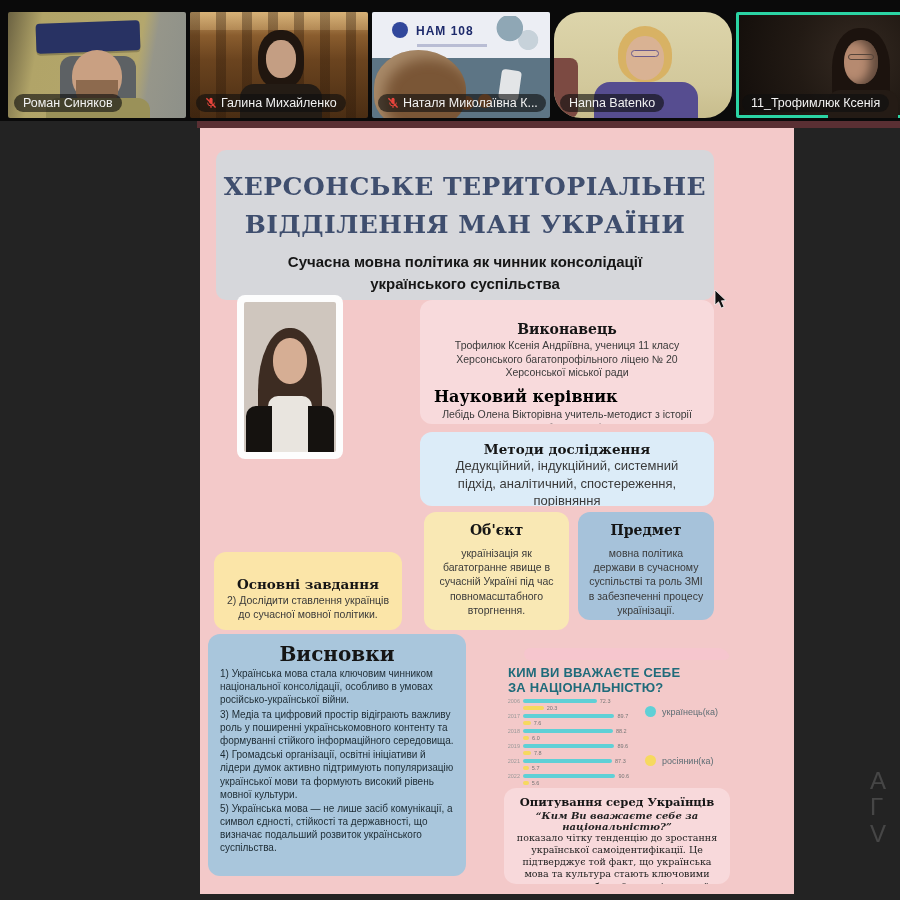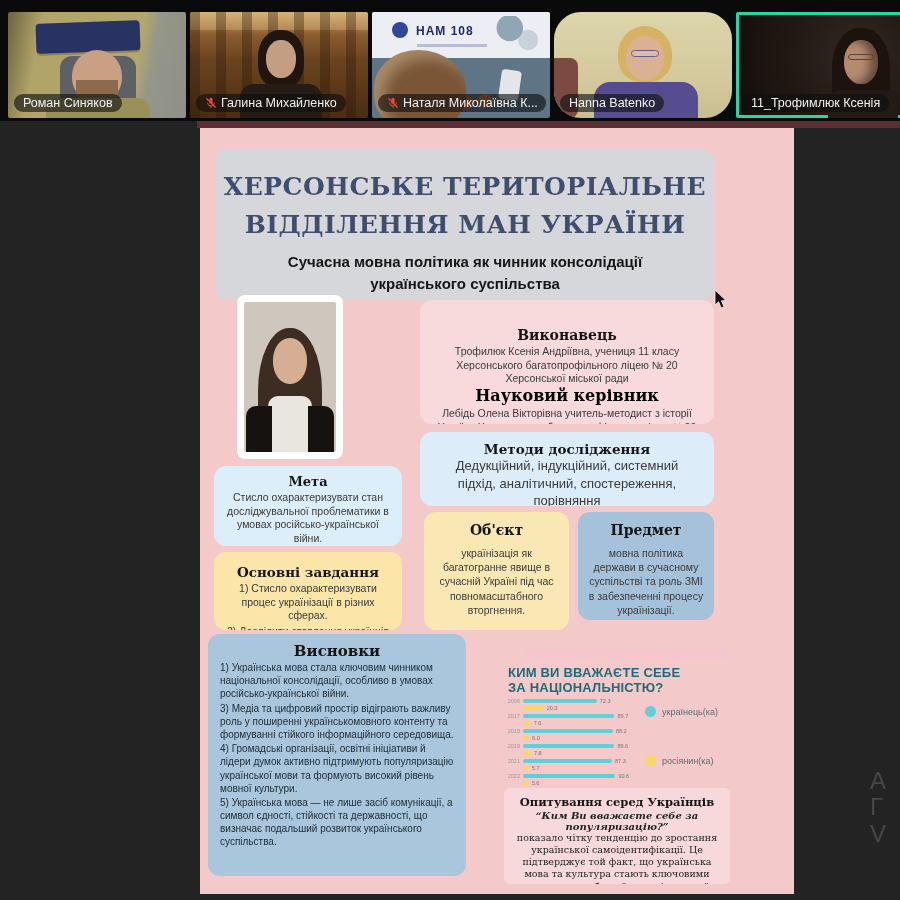--- a/index.html
+++ b/index.html
@@ -71,64 +71,64 @@
   .sub-title { font-weight:bold; font-size:15px; color:#161616; line-height:1.45; margin:8px 38px 0; }
 
   #photo-frame { left:37px; top:167px; width:106px; height:164px; background:#fdfdfd; border-radius:8px; padding:7px; }
   .photo { position:relative; width:92px; height:150px; background:#cfc6be; border-radius:2px; overflow:hidden; }
   .photo .hair { position:absolute; left:14px; top:26px; width:64px; height:130px; background:#3d2c22; border-radius:48% 48% 20% 20%; }
   .photo .face { position:absolute; left:29px; top:36px; width:34px; height:46px; background:#d6ae94; border-radius:48%; }
   .photo .blouse { position:absolute; left:24px; top:94px; width:44px; height:56px; background:#e9e5df; border-radius:10px 10px 0 0; }
   .photo .sh-l { position:absolute; left:2px; top:104px; width:26px; height:46px; background:#15120f; border-radius:10px 0 0 0; }
   .photo .sh-r { position:absolute; right:2px; top:104px; width:26px; height:46px; background:#15120f; border-radius:0 10px 0 0; }
 
-  #executor-box { left:220px; top:172px; width:294px; height:124px; background:#f8dadc; padding:27px 14px 0; }
+  #executor-box { left:220px; top:172px; width:294px; height:124px; background:#f8dadc; padding:21px 14px 0; }
   #executor-box .hdr { font-size:14px; }
   #executor-box .txt { font-size:10.5px; line-height:1.3; margin-top:2px; }
-  #executor-box .hdr2 { font-family:"DejaVu Serif", serif; font-weight:bold; font-size:16px; text-align:center; }
+  #executor-box .hdr2 { font-family:"DejaVu Serif", serif; font-weight:bold; font-size:16px; text-align:left; margin-top:7px; }
 
   #methods-box { left:220px; top:304px; width:294px; height:74px; background:#dcecf8; padding:9px 16px 0; }
   #methods-box .hdr { font-size:13.5px; }
   #methods-box .txt { font-size:13px; line-height:1.35; }
 
   #meta-box { left:14px; top:338px; width:188px; height:80px; background:#ddeefb; padding:8px 10px 0; }
   #meta-box .hdr { font-size:13px; }
   #meta-box .txt { font-size:10.5px; line-height:1.3; margin-top:2px; }
 
-  #tasks-box { left:14px; top:424px; width:188px; height:78px; background:#fbe5a8; padding:12px 8px 0; }
+  #tasks-box { left:14px; top:424px; width:188px; height:78px; background:#fbe5a8; padding:24px 8px 0; }
   #tasks-box .hdr { font-size:13.5px; }
   #tasks-box .txt { font-size:10.5px; line-height:1.3; margin-top:2px; }
 
   #object-box { left:224px; top:384px; width:145px; height:118px; background:#f9e8b4; padding:10px 12px 0; }
   #object-box .hdr { font-size:14px; }
   #object-box .txt { font-size:10.5px; line-height:1.35; margin-top:8px; }
 
   #subject-box { left:378px; top:384px; width:136px; height:108px; background:#a6c2da; padding:10px 9px 0; }
   #subject-box .hdr { font-size:14px; }
   #subject-box .txt { font-size:10.5px; line-height:1.35; margin-top:8px; }
 
   #conclusions-box { left:8px; top:506px; width:258px; height:242px; background:#a9c6dc; padding:8px 12px 0; }
-  #conclusions-box .hdr { font-size:15px; }
+  #conclusions-box .hdr { font-size:20px; }
   #conclusions-box p { font-size:10px; line-height:1.32; color:#1d2b33; text-align:left; margin-top:1px; }
 
   #chart-block { left:300px; top:520px; width:230px; height:140px; }
   #chart-strip { position:absolute; left:24px; top:0; width:206px; height:12px; background:#f6c6ce; border-radius:7px; }
   #chart-title { position:absolute; left:8px; top:18px; width:190px; font-weight:bold; font-size:13px; line-height:1.15; color:#1f6b7a; letter-spacing:.2px; }
   #chart-rows { position:absolute; left:0; top:50px; width:160px; }
   .bar-line { display:flex; align-items:center; height:6px; margin-bottom:1px; }
   .bar-row { margin-bottom:2px; }
   .bar-year { width:20px; font-size:5.5px; color:#9a9a9a; text-align:right; margin-right:3px; flex:none; }
   .bar { height:4.5px; border-radius:2px; flex:none; }
   .bar-val { font-size:5.5px; color:#777; margin-left:3px; }
   #chart-legend { position:absolute; left:145px; top:58px; }
   .legend-item { display:flex; align-items:center; gap:6px; margin-bottom:38px; }
   .legend-dot { width:11px; height:11px; border-radius:50%; flex:none; }
   .legend-label { font-size:9px; color:#5d6d74; }
 
-  #survey-box { left:304px; top:660px; width:226px; height:96px; background:#f8d9db; padding:7px 10px 0; font-family:"DejaVu Serif", serif;border-radius:6px; }
+  #survey-box { left:304px; top:660px; width:226px; height:96px; background:#f8d9db; padding:7px 10px 0; font-family:"DejaVu Serif", serif; }
   #survey-box .hdr { font-size:11.5px; }
   #survey-box .quote { font-size:10px; font-weight:bold; font-style:italic; text-align:center; color:#222; margin-top:1px; }
   #survey-box .txt { font-size:9.5px; line-height:1.28; color:#222; text-align:center; font-family:"DejaVu Serif", serif; }
 
   
   #cursor { position:absolute; left:714px; top:290px; width:15px; height:20px; z-index:40; }
   #watermark { position:absolute; right:-6px; top:768px; width:36px; color:rgba(255,255,255,.16);
                font-size:24px; line-height:1.1; text-align:left; letter-spacing:2px; }
 </style>
 </head>
@@ -235,28 +235,23 @@
       <div class="txt">Трофилюк Ксенія Андріївна, учениця 11 класу Херсонського багатопрофільного ліцею № 20 Херсонської міської ради</div>
       <div class="hdr2">Науковий керівник</div>
       <div class="txt">Лебідь Олена Вікторівна учитель-методист з історії України Херсонського багатопрофільного ліцею №20 Херсонської міської ради</div>
     </div>
 
     <div id="methods-box" class="pbox">
       <div class="hdr">Методи дослідження</div>
       <div class="txt">Дедукційний, індукційний, системний підхід, аналітичний, спостереження, порівняння</div>
     </div>
 
-    <div id="meta-box" class="pbox">
-      <div class="hdr">Мета</div>
-      <div class="txt">Стисло охарактеризувати стан досліджувальної проблематики в умовах російсько-української війни.</div>
-    </div>
 
     <div id="tasks-box" class="pbox">
       <div class="hdr">Основні завдання</div>
-      <div class="txt">1) Стисло охарактеризувати процес українізації в різних сферах.</div>
       <div class="txt">2) Дослідити ставлення українців до сучасної мовної політики.</div>
     </div>
 
     <div id="subject-box" class="pbox">
       <div class="hdr">Предмет</div>
       <div class="txt">мовна політика держави в сучасному суспільстві та роль ЗМІ в забезпеченні процесу українізації.</div>
     </div>
 
     <div id="object-box" class="pbox">
       <div class="hdr">Об'єкт</div>
@@ -355,21 +350,21 @@
         </div>
         <div class="legend-item">
           <span class="legend-dot" style="background: rgb(246, 217, 95);"></span>
           <span class="legend-label">росіянин(ка)</span>
         </div>
       </div>
     </div>
 
     <div id="survey-box" class="pbox">
       <div class="hdr">Опитування серед Українців</div>
-      <div class="quote">“Ким Ви вважаєте себе за популяризацію?”</div>
+      <div class="quote">“Ким Ви вважаєте себе за національністю?”</div>
       <div class="txt">показало чітку тенденцію до зростання української самоідентифікації. Це підтверджує той факт, що українська мова та культура стають ключовими ознаками особистої та національної належності.</div>
     </div>
 
   </div>
 
   <svg id="cursor" viewBox="0 0 15 20">
     <path d="M1,0 L1,15 L4.6,11.8 L7.2,18 L10,16.8 L7.4,10.8 L12,10.6 Z" fill="#111" stroke="#f5f5f5" stroke-width="0.8"></path>
   </svg>
 
   <div id="watermark">

